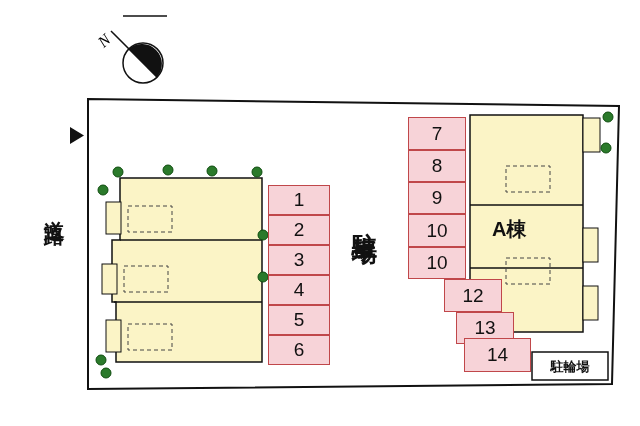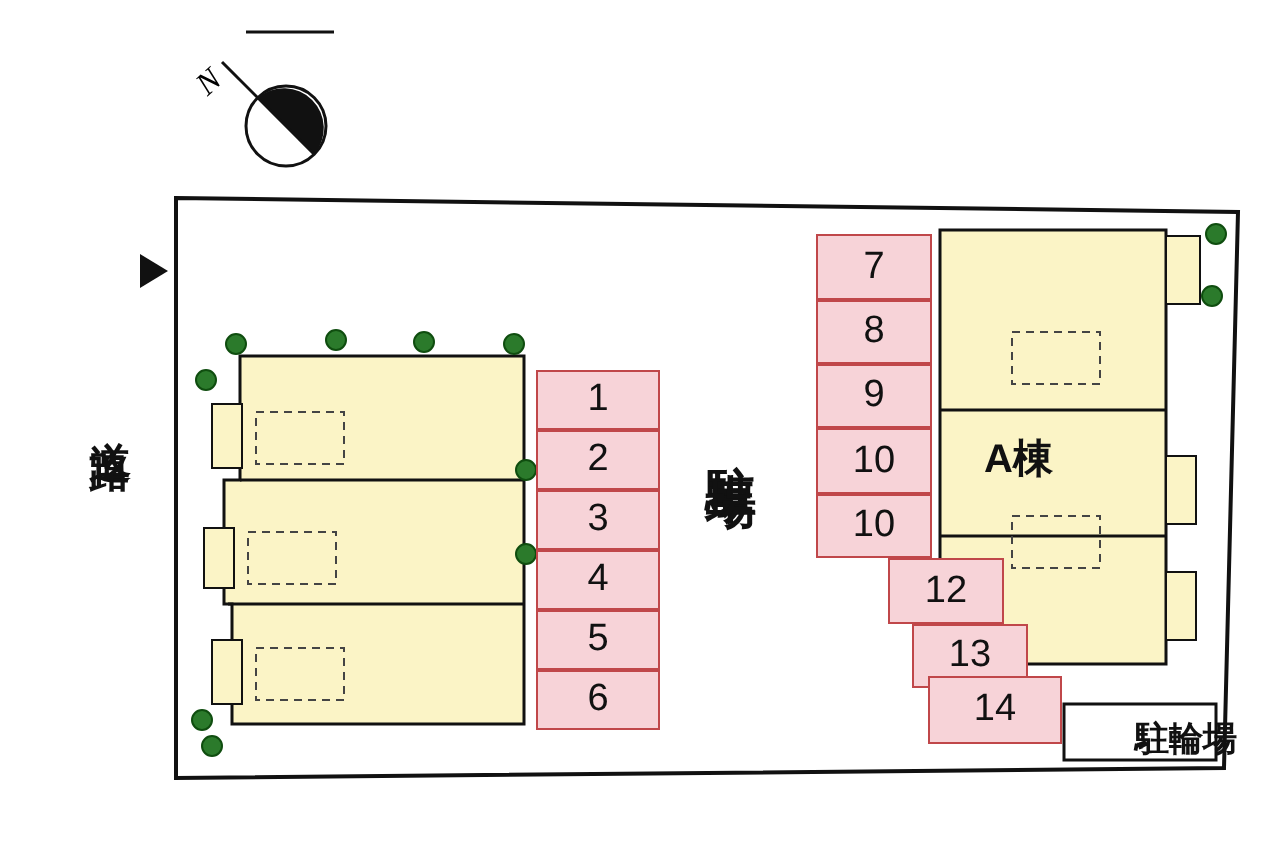--- a/index.html
+++ b/index.html
@@ -14,21 +14,21 @@
     letter-spacing:4px;font-weight:600;
   }
   .spot{
     position:absolute;box-sizing:border-box;
     background:#f7d3d8;border:1.5px solid #c0474a;
     display:flex;align-items:center;justify-content:center;
     font-size:19px;color:#111;
   }
   .bldg-label{font-size:20px;font-weight:600;text-align:left;}
   .bike-label{
-    position:absolute;text-align:center;font-size:17px;font-weight:700;padding-left:23px;
+    position:absolute;text-align:center;font-size:13px;font-weight:700;
   }
 </style>
 </head>
 <body>
 
 <div class="canvas">
 
   <svg class="layer" width="640" height="426" viewBox="0 0 640 426">
 
     <polygon points="88,99 619,106 612,384 88,389" fill="none" stroke="#111" stroke-width="2"></polygon>

